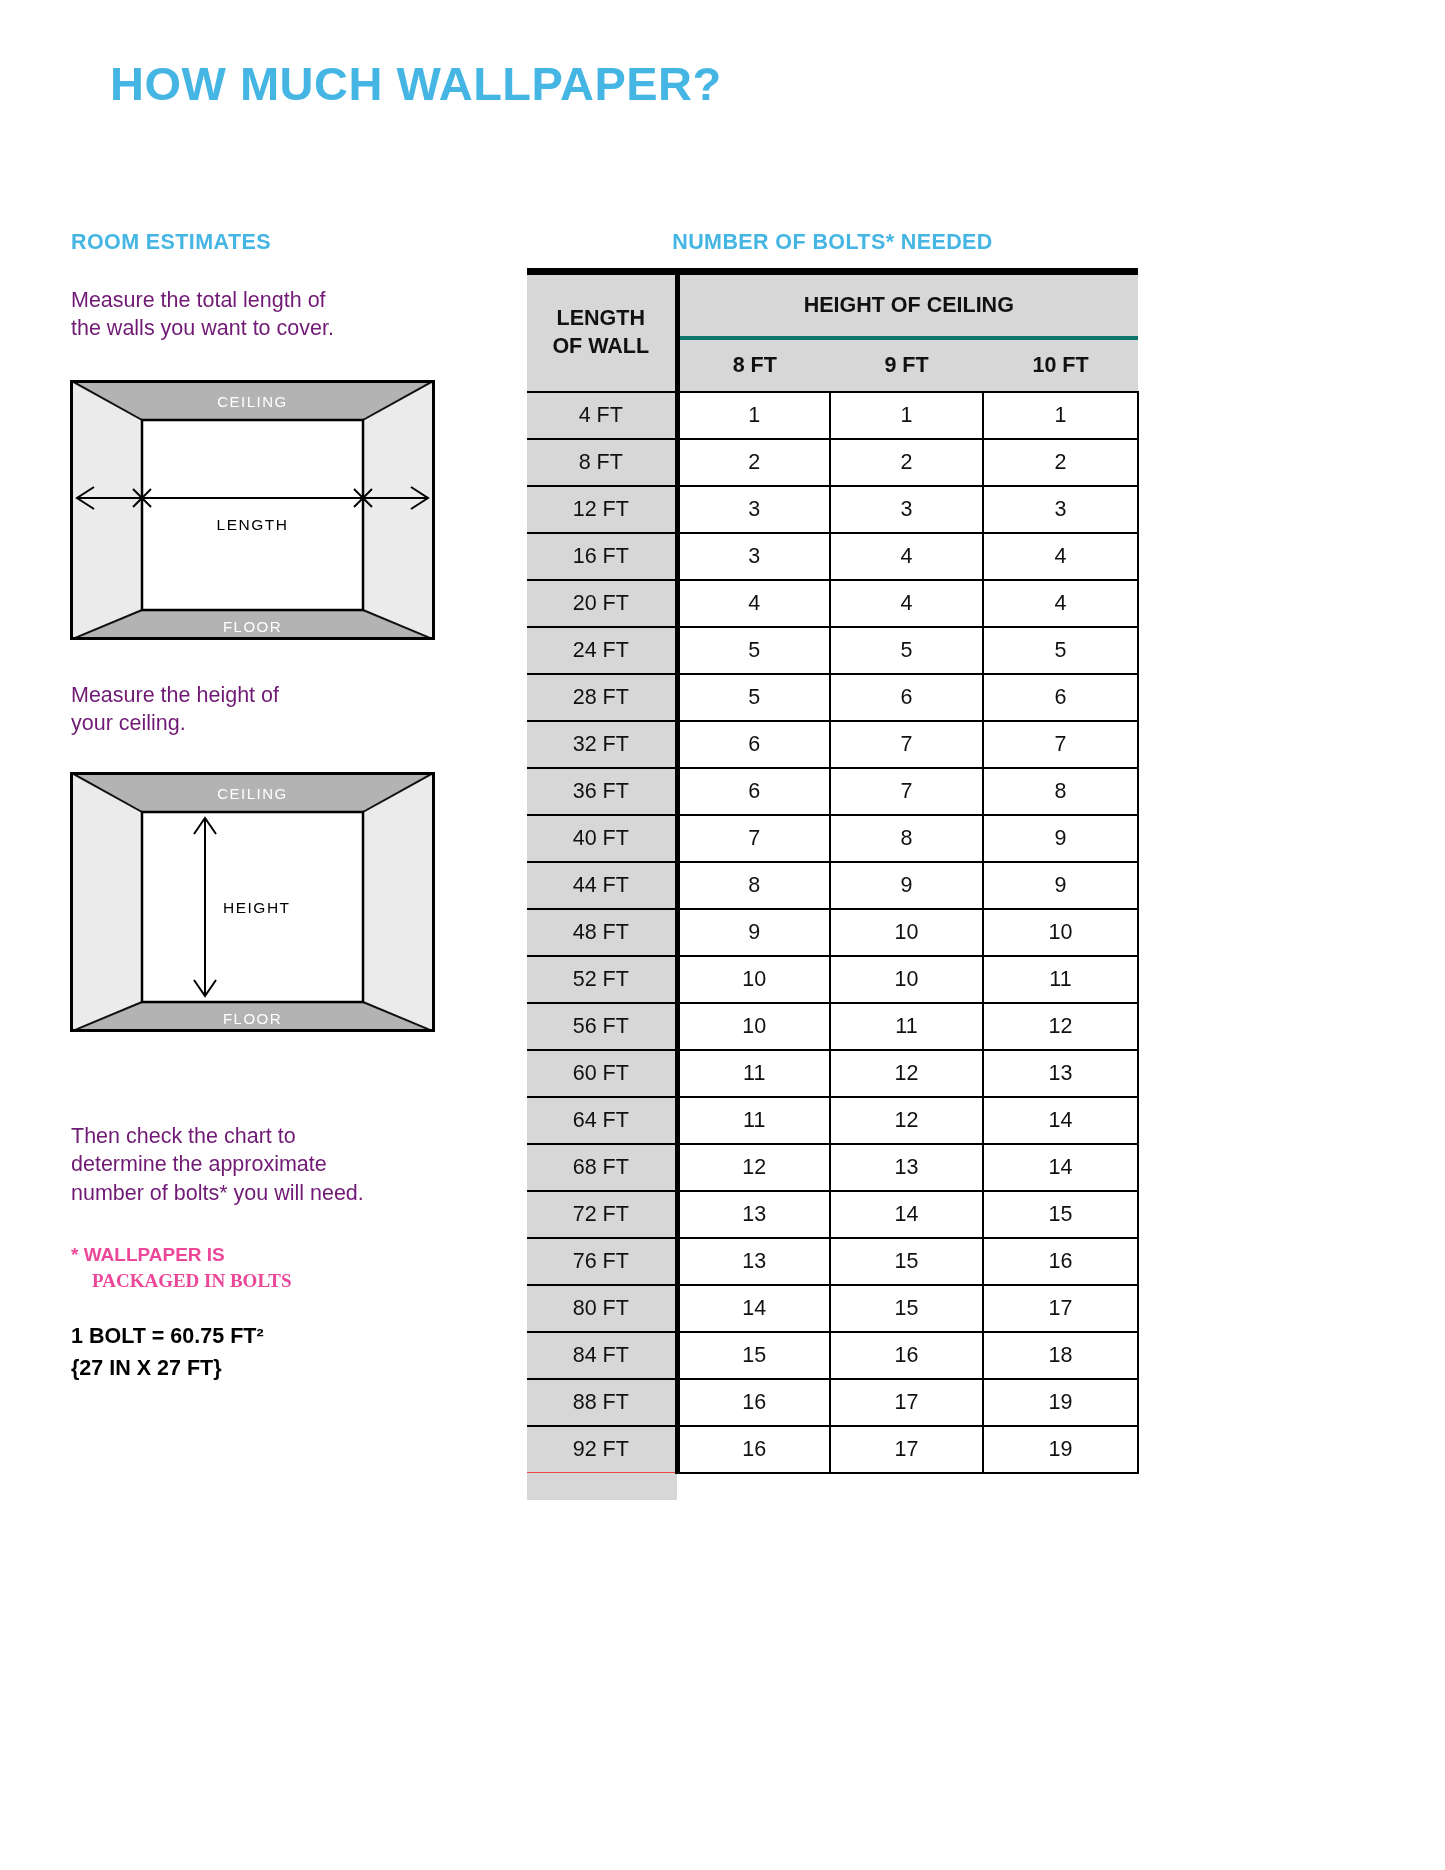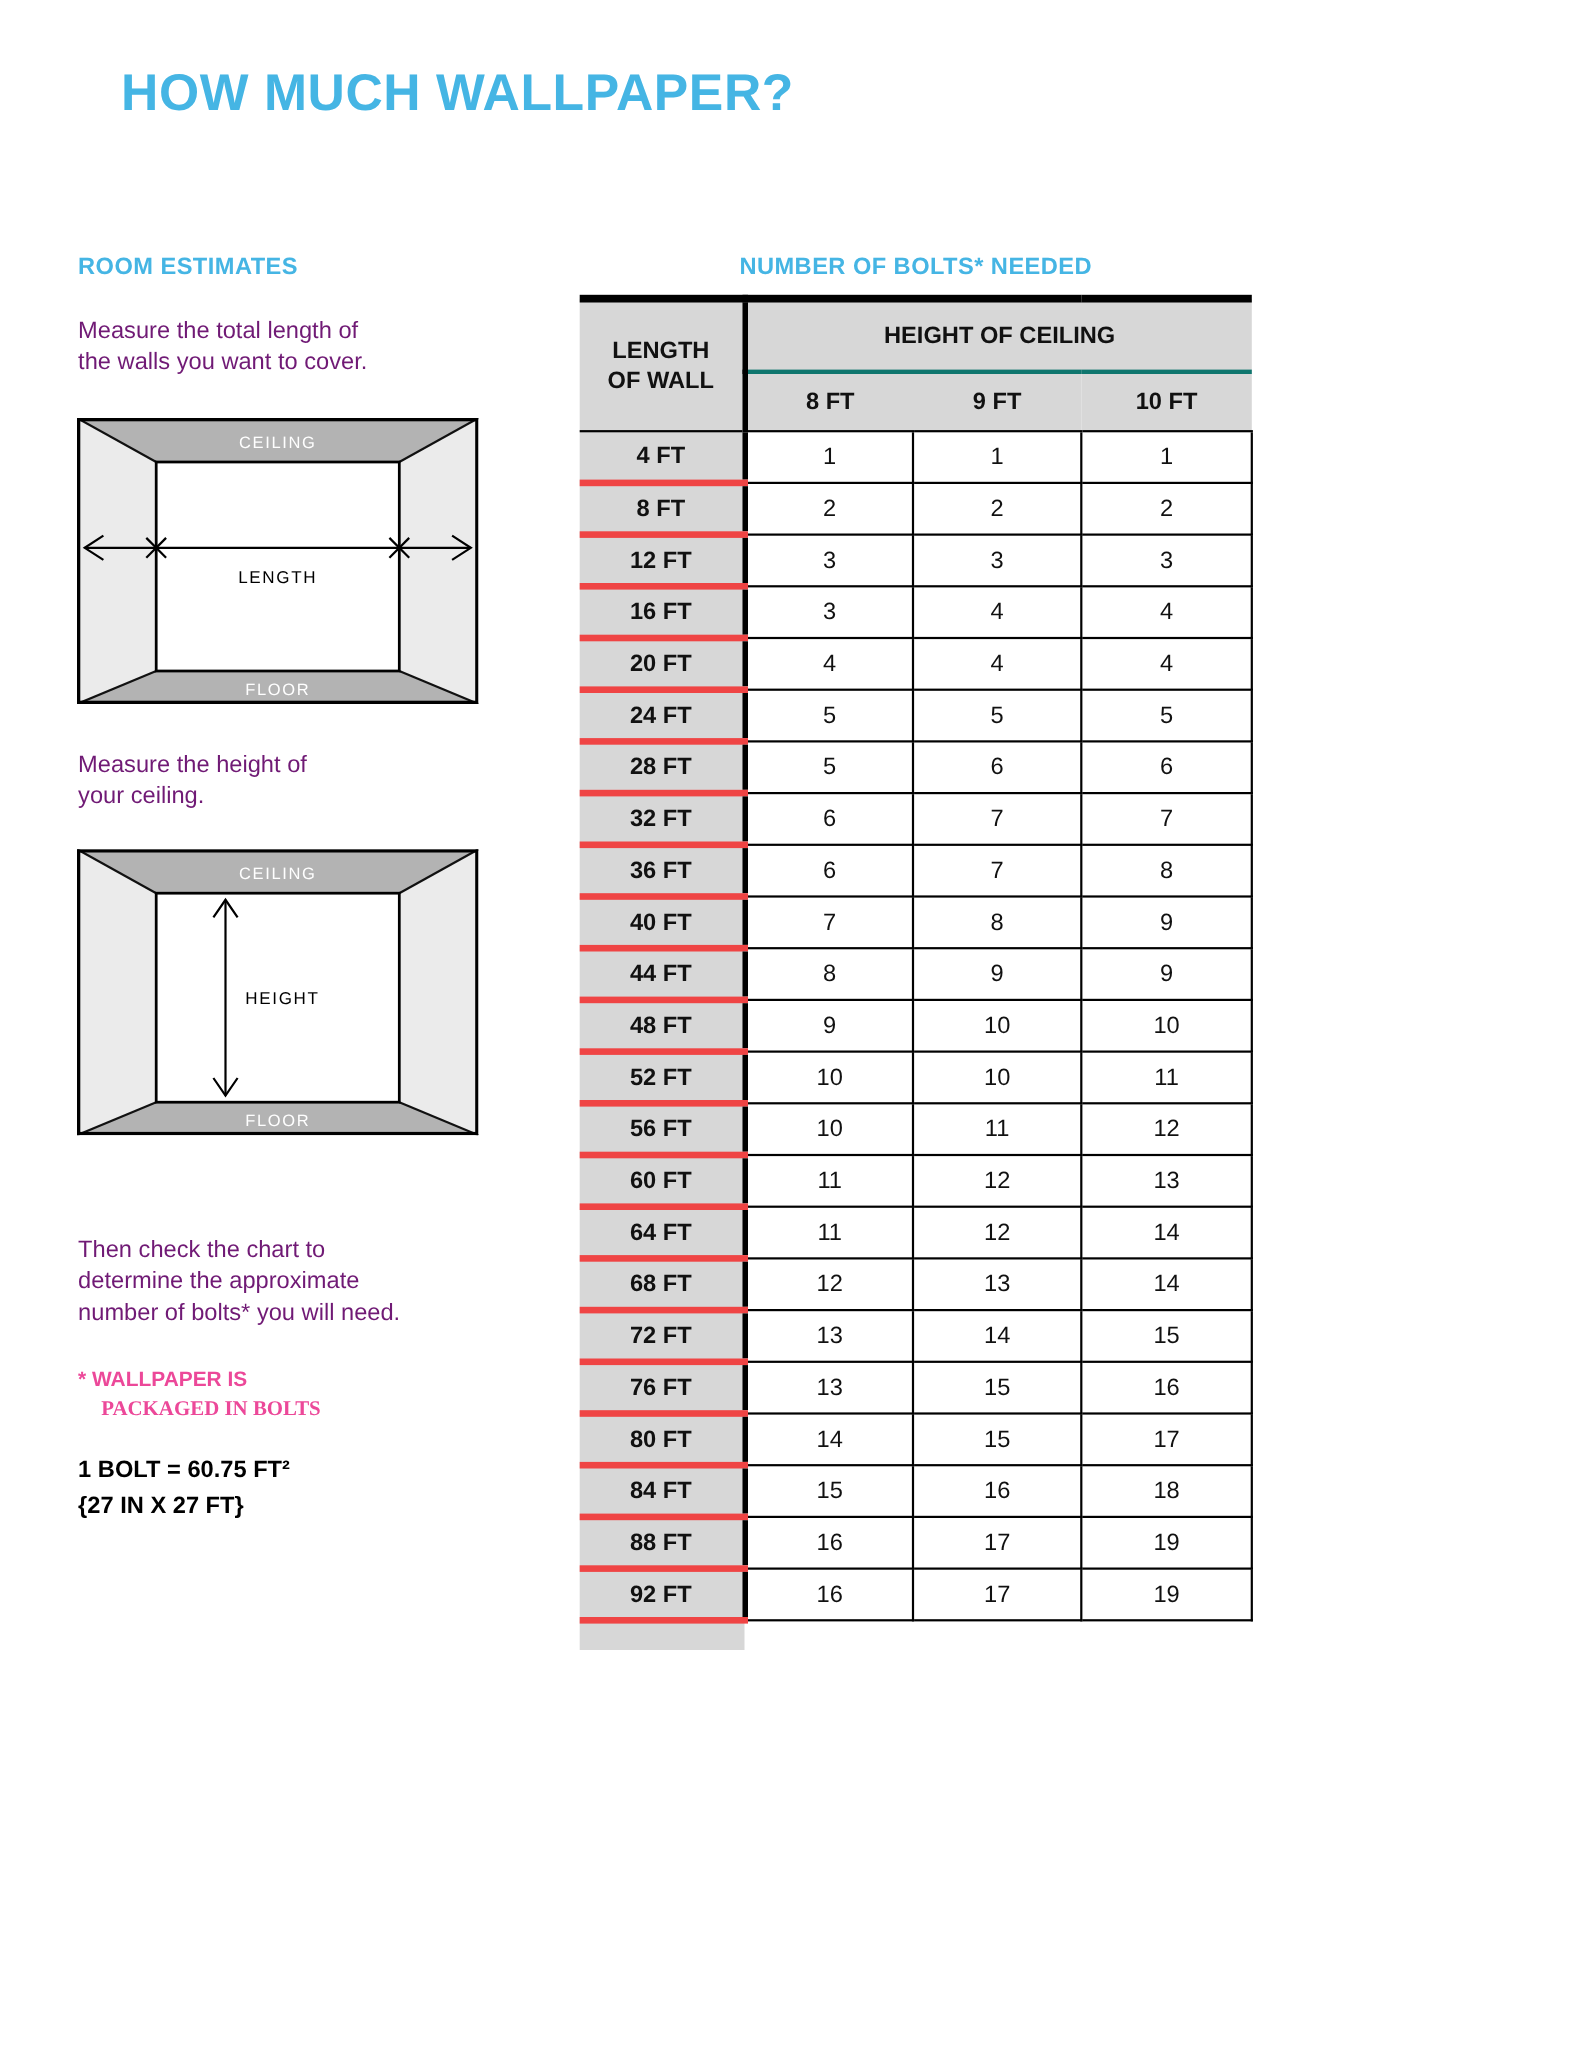--- a/index.html
+++ b/index.html
@@ -72,22 +72,22 @@
     font-weight: bold; height: 66px;
     border-bottom: 4px solid #0f766e;
   }
   .subhdr {
     background: var(--header-gray, #D7D7D7);
     font-weight: bold; height: 54px;
     border-bottom: 2px solid #000;
   }
   tbody.data .rowlabel {
     background: var(--header-gray, #D7D7D7);
-    font-weight: bold; height: 47px;
-    border-top: 2px solid #000; border-bottom: 6px solid #ef4444;
+    font-weight: normal; height: 47px;
+    border-top: 2px solid #000; border-bottom: 1px solid #ef4444;
     border-right: 5px solid #000;
   }
   tbody.data .val {
     background: #fff; height: 47px;
     border: 2px solid #000;
   }
   .footlabel { background: var(--header-gray, #D7D7D7); height: 27px; border: none; }
   .footdata  { background: #fff; border: none; }
 </style>
 </head>

